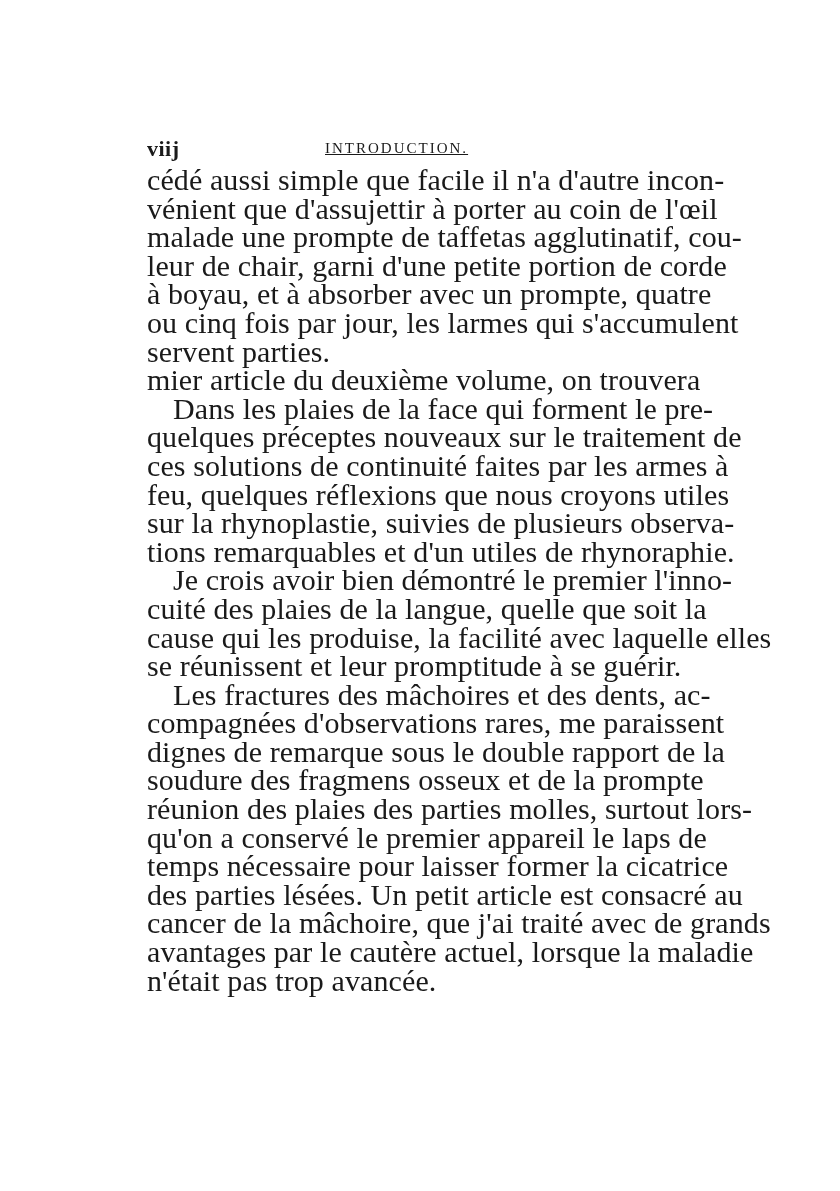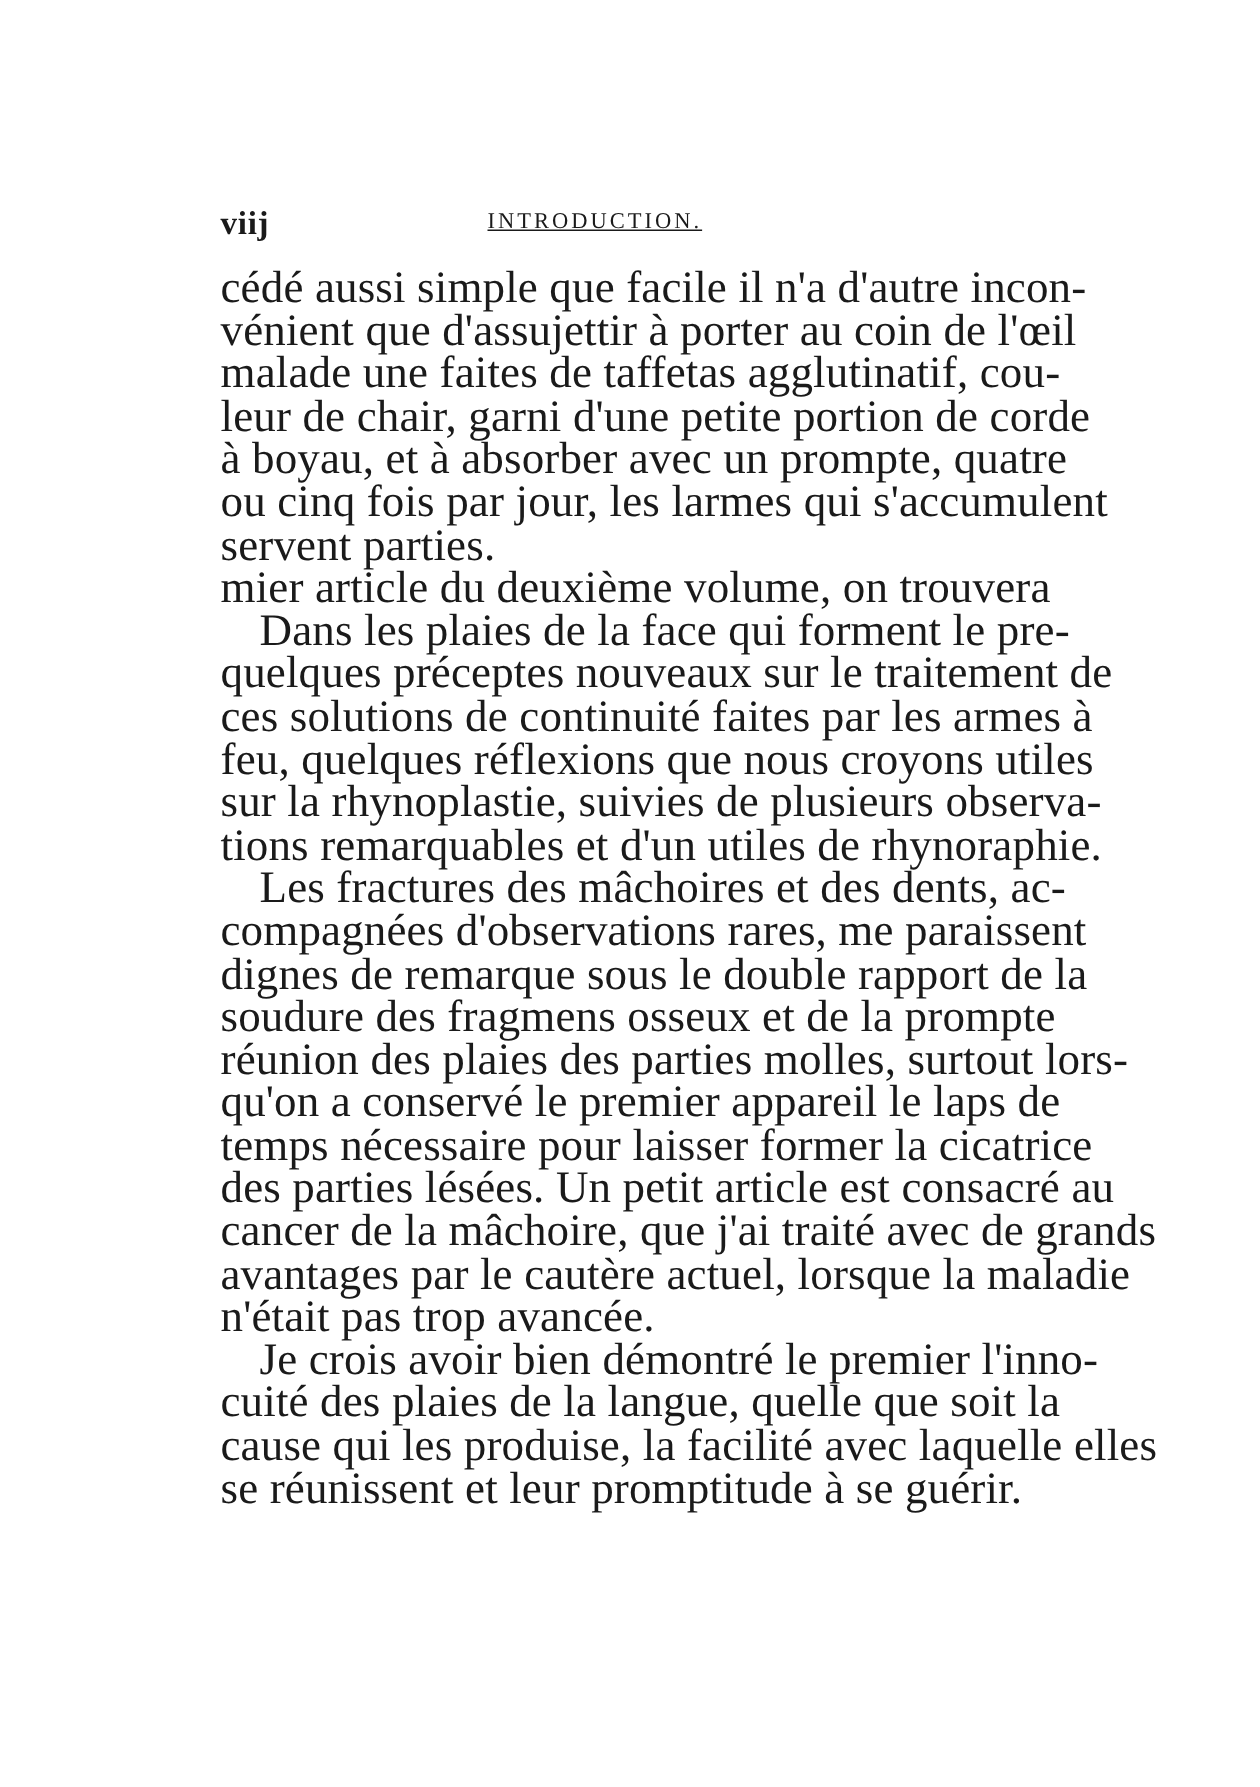--- a/index.html
+++ b/index.html
@@ -3,21 +3,21 @@
   <meta charset="utf-8">
   <style>
     html, body { margin: 0; padding: 0; background: #ffffff; }
     body { width: 840px; height: 1191px; position: relative; overflow: hidden; }
     .page {
       position: absolute; left: 147px; top: 136px; width: 532px;
       font-family: "Liberation Serif", "DejaVu Serif", serif;
       color: #1a1a1a;
     }
     .running-head {
-      position: relative; height: 30px; margin-bottom: 12px;
+      position: relative; height: 30px; margin-bottom: 0;
     }
     .folio {
       position: absolute; left: 0; top: 0;
       font-size: 22px; font-weight: bold; letter-spacing: 0.5px;
     }
     .head-title {
       position: absolute; left: 178px; top: 4px;
       font-size: 15px; letter-spacing: 2px; font-variant: small-caps; text-decoration: underline;
     }
     .line {
@@ -33,48 +33,48 @@
 
 <div class="page">
   <div class="running-head">
     <span class="folio">viij</span>
     <span class="head-title">INTRODUCTION.</span>
   </div>
   <div id="body-text">
       <div>
         <div class="line">cédé aussi simple que facile  il n'a d'autre incon-</div>
         <div class="line">vénient que d'assujettir à porter au coin de l'œil</div>
-        <div class="line">malade une faites de taffetas agglutinatif, cou-</div>
+        <div class="line">malade une prompte de taffetas agglutinatif, cou-</div>
         <div class="line">leur de chair, garni d'une petite portion de corde</div>
         <div class="line">à boyau, et à absorber avec un prompte, quatre</div>
         <div class="line">ou cinq fois par jour, les larmes qui s'accumulent</div>
         <div class="line last">servent parties.</div>
       </div>
       <div>
         <div class="line">mier article du deuxième volume, on trouvera</div>
         <div class="line indent">Dans les plaies de la face qui forment le pre-</div>
         <div class="line">quelques préceptes nouveaux sur le traitement de</div>
         <div class="line">ces solutions de continuité faites par les armes à</div>
         <div class="line">feu, quelques réflexions que nous croyons utiles</div>
         <div class="line">sur la rhynoplastie, suivies de plusieurs observa-</div>
         <div class="line last">tions remarquables et d'un utiles de rhynoraphie.</div>
       </div>
       <div>
+        <div class="line indent">Je crois avoir bien démontré le premier l'inno-</div>
+        <div class="line">cuité des plaies de la langue, quelle que soit la</div>
+        <div class="line">cause qui les produise, la facilité avec laquelle elles</div>
+        <div class="line last">se réunissent et leur promptitude à se guérir.</div>
+      </div>
+      <div>
         <div class="line indent">Les fractures des mâchoires et des dents, ac-</div>
         <div class="line">compagnées d'observations rares, me paraissent</div>
         <div class="line">dignes de remarque sous le double rapport de la</div>
         <div class="line">soudure des fragmens osseux et de la prompte</div>
         <div class="line">réunion des plaies des parties molles, surtout lors-</div>
         <div class="line">qu'on a conservé le premier appareil le laps de</div>
         <div class="line">temps nécessaire pour laisser former la cicatrice</div>
         <div class="line">des parties lésées. Un petit article est consacré au</div>
         <div class="line">cancer de la mâchoire, que j'ai traité avec de grands</div>
         <div class="line">avantages par le cautère actuel, lorsque la maladie</div>
         <div class="line last">n'était pas trop avancée.</div>
       </div>
-      <div>
-        <div class="line indent">Je crois avoir bien démontré le premier l'inno-</div>
-        <div class="line">cuité des plaies de la langue, quelle que soit la</div>
-        <div class="line">cause qui les produise, la facilité avec laquelle elles</div>
-        <div class="line last">se réunissent et leur promptitude à se guérir.</div>
-      </div>
     </div>
 </div>
 
 </body></html>

